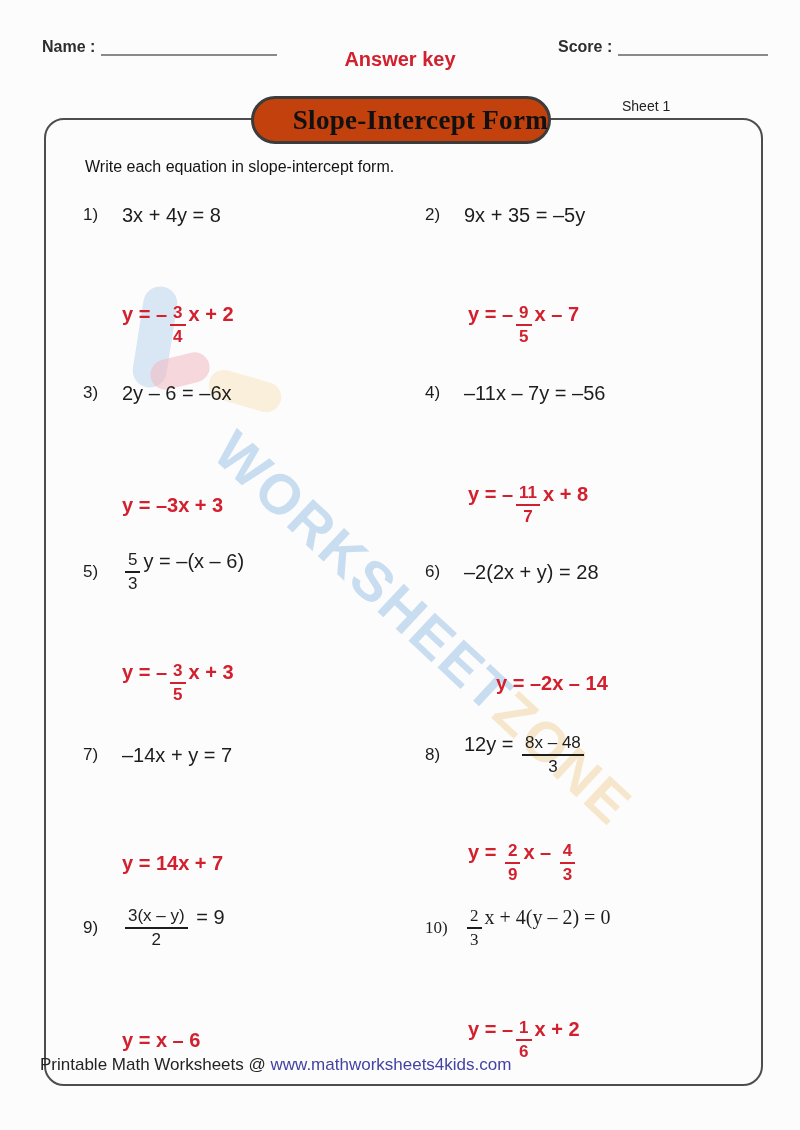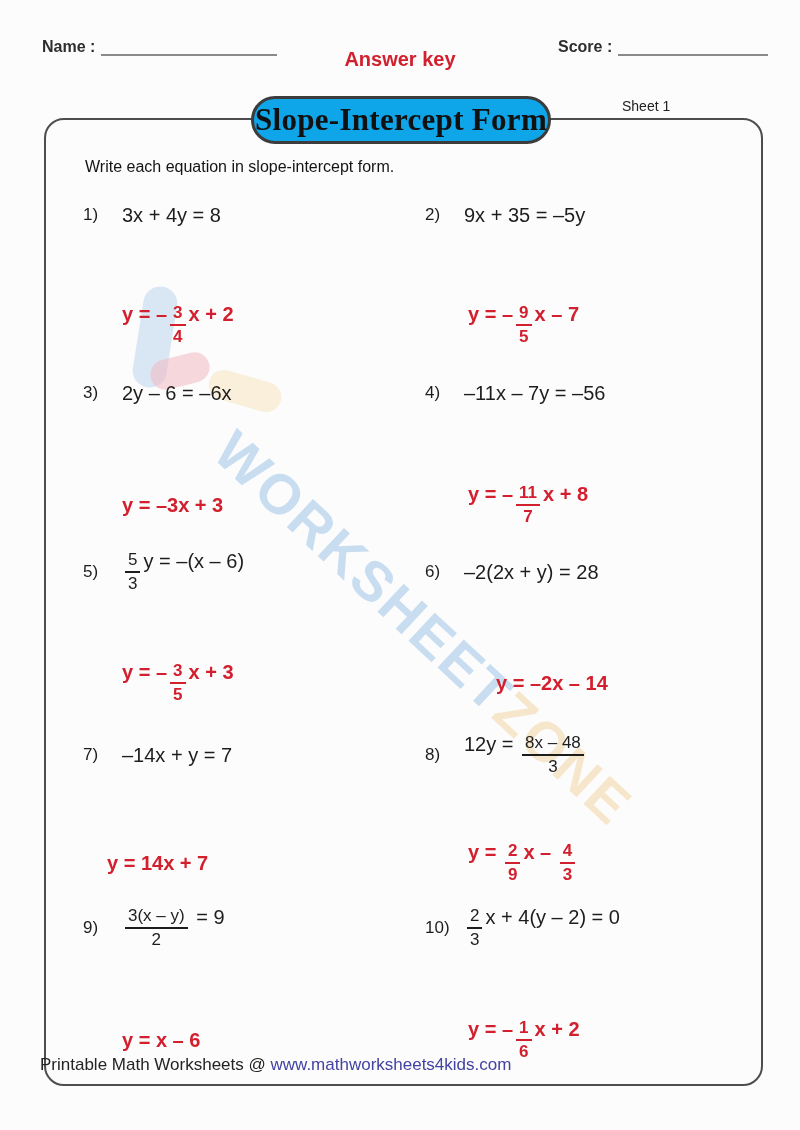--- a/index.html
+++ b/index.html
@@ -17,23 +17,23 @@
   .name-field{left:42px;top:38px;}
   .name-field .uline{width:176px;}
   .score-field{left:558px;top:38px;}
   .score-field .uline{width:150px;}
   .answer-key{left:0;top:48px;width:800px;text-align:center;
     font-size:20px;font-weight:bold;color:var(--answer-red,#d2202e);}
 
   
   .sheet-box{left:44px;top:118px;width:715px;height:964px;
     border:2px solid var(--border-gray,#4d4d4d);border-radius:20px;background:transparent;}
-  .title-pill{left:251px;top:96px;width:294px;height:42px;background:#0ea5e9;
-    border:3px solid #3c3c3c;border-radius:24px;display:flex;align-items:center;justify-content:center;
-    font-family:"Liberation Serif","DejaVu Serif",serif;font-weight:bold;font-size:31px;color:#111;
+  .title-pill{left:251px;top:96px;width:294px;height:42px;background:#c2410c;
+    border:3px solid #3c3c3c;border-radius:24px;display:flex;align-items:center;justify-content:flex-end;
+    font-family:"Liberation Serif","DejaVu Serif",serif;font-weight:bold;font-size:27px;color:#111;
     z-index:3;letter-spacing:.3px;}
   .sheet-num{left:622px;top:98px;font-size:14px;color:#222;z-index:3;}
 
   
   .wm{z-index:1;pointer-events:none;}
   .wm-text{left:246px;top:418px;transform:rotate(43deg);transform-origin:left top;
     font-size:56px;font-weight:bold;letter-spacing:2px;white-space:nowrap;opacity:.55;}
   .wm-blue{color:var(--wm-blue,#a1c5e9);}
   .wm-orange{color:var(--wm-orange,#f2d6a6);}
   .wm-shape{border-radius:18px;opacity:.55;}
@@ -134,32 +134,32 @@
 
 <div class="cell" style="left:83px;top:725px;">
   <span class="qnum">7)</span>
   <span class="eq"><span class="t">–14x + y = 7</span></span>
 </div>
 <div class="cell" style="left:425px;top:725px;">
   <span class="qnum">8)</span>
   <span class="eq"><span class="t">12y = </span><span class="frac"><span class="num">8x – 48</span><span class="den">3</span></span></span>
 </div>
 
-<div class="cell" style="left:107px;top:833px;">
+<div class="cell" style="left:122px;top:833px;">
   <span class="eq ans"><span class="t">y = 14x + 7</span></span>
 </div>
 <div class="cell" style="left:468px;top:833px;">
   <span class="eq ans"><span class="t">y = </span><span class="frac"><span class="num">2</span><span class="den">9</span></span><span class="t">x – </span><span class="frac"><span class="num">4</span><span class="den">3</span></span></span>
 </div>
 
 <div class="cell" style="left:83px;top:898px;">
   <span class="qnum">9)</span>
   <span class="eq"><span class="frac"><span class="num">3(x – y)</span><span class="den">2</span></span><span class="t"> = 9</span></span>
 </div>
-<div class="cell" style="left:425px;top:898px;">
+<div class="cell" style="left:425px;top:898px;font-family:Liberation Serif, serif;">
   <span class="qnum">10)</span>
   <span class="eq"><span class="frac"><span class="num">2</span><span class="den">3</span></span><span class="t">x + 4(y – 2) = 0</span></span>
 </div>
 
 <div class="cell" style="left:122px;top:1010px;">
   <span class="eq ans"><span class="t">y = x – 6</span></span>
 </div>
 <div class="cell" style="left:468px;top:1010px;">
   <span class="eq ans"><span class="t">y = –</span><span class="frac"><span class="num">1</span><span class="den">6</span></span><span class="t">x + 2</span></span>
 </div>

